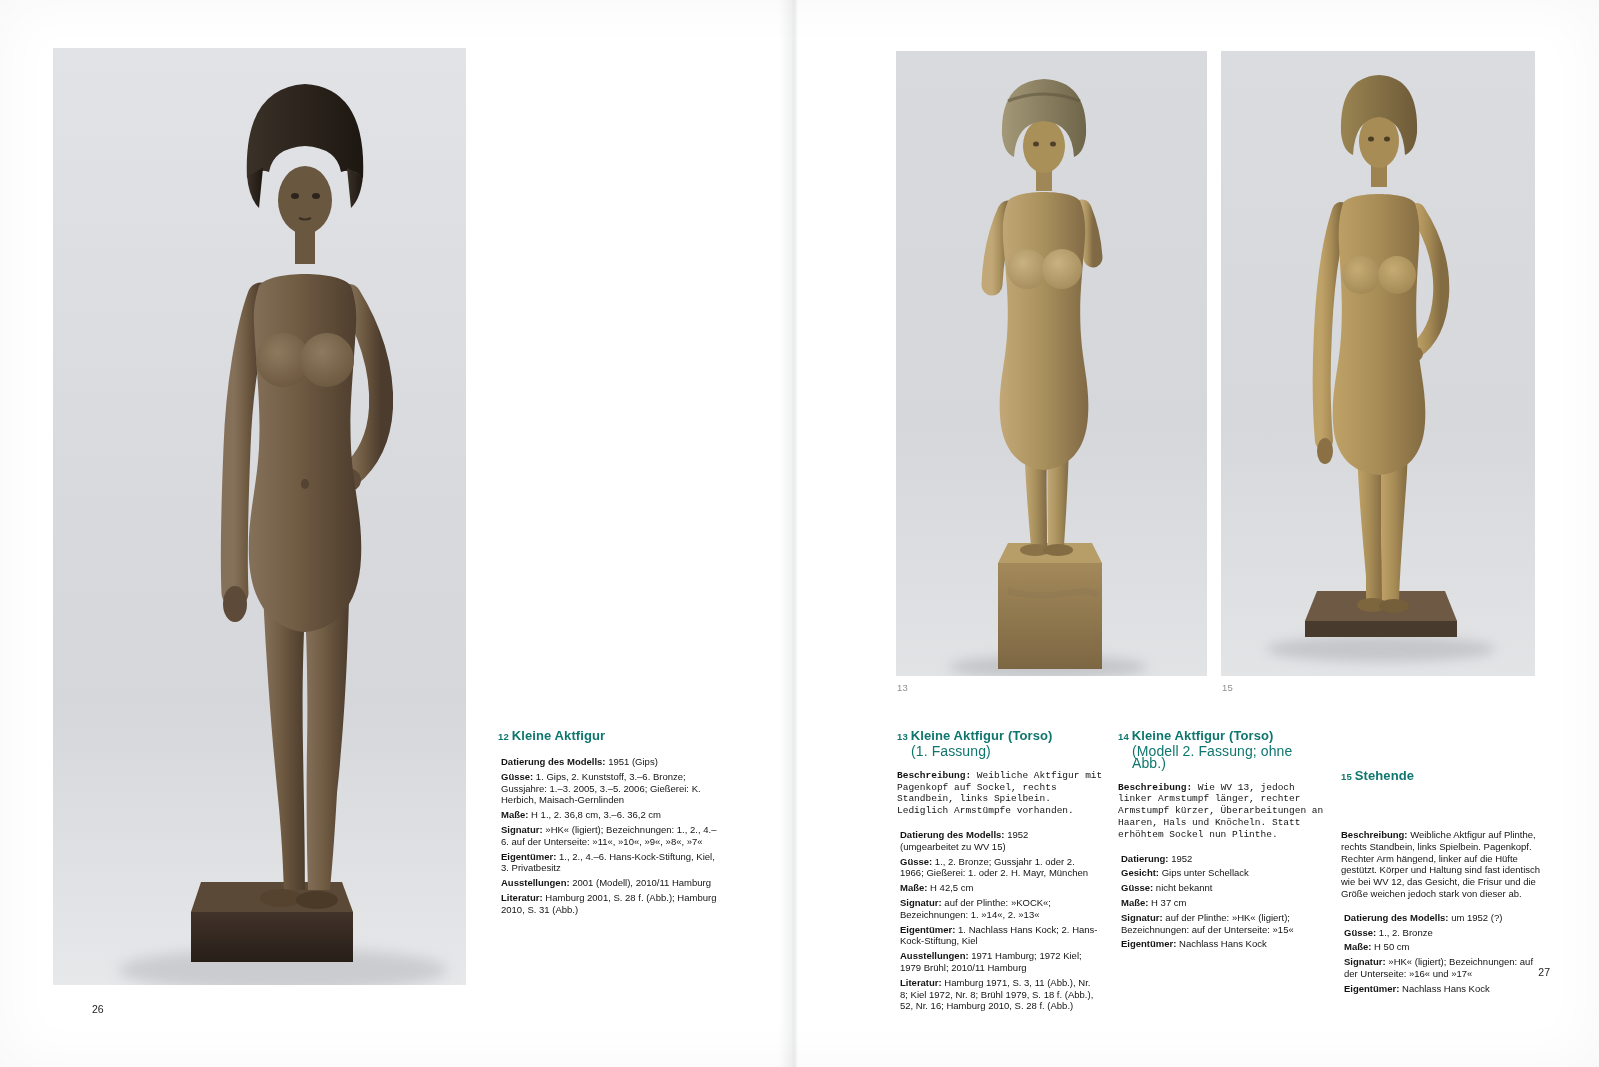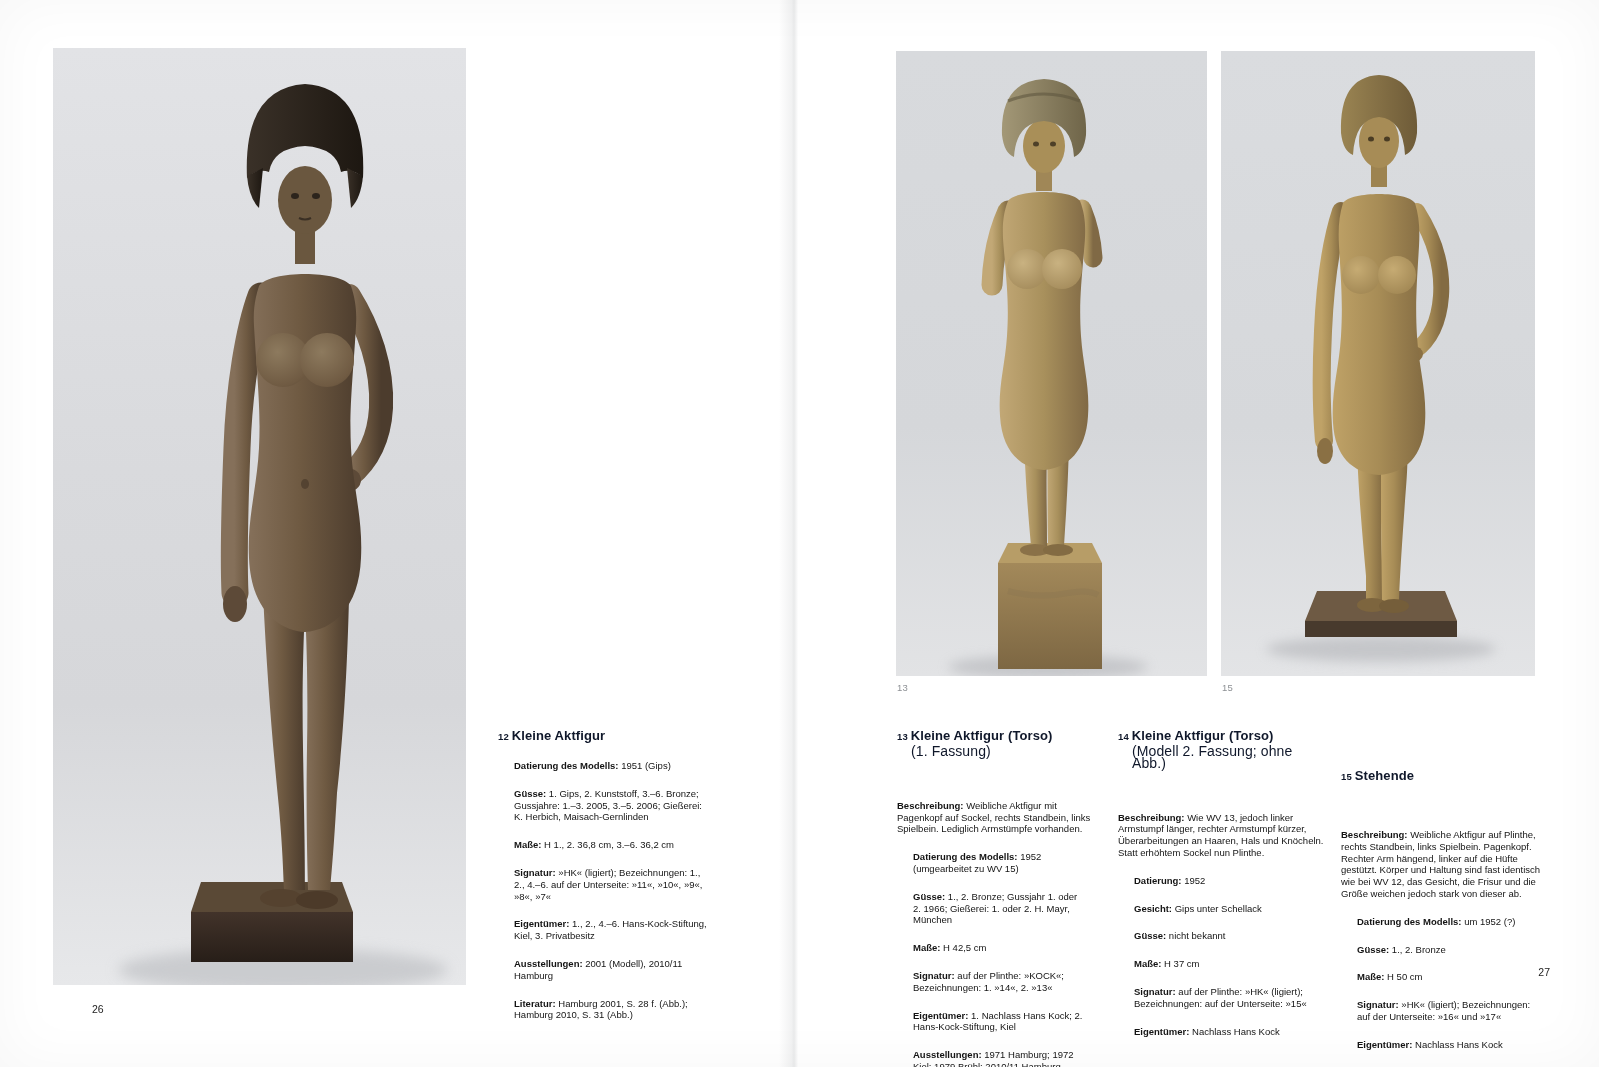--- a/index.html
+++ b/index.html
@@ -40,31 +40,31 @@
   }
   .cap-13{left:897px;top:682px;}
   .cap-15{left:1222px;top:682px;}
 
   .entry{position:absolute;font-size:9.5px;line-height:11.8px;color:#141414;}
   .entry-12{left:498px;top:728px;width:228px;}
   .entry-13{left:897px;top:728px;width:206px;}
   .entry-14{left:1118px;top:728px;width:206px;}
   .entry-15{left:1341px;top:768px;width:206px;}
   .entry h2{
-    margin:0;font-size:13px;line-height:15px;font-weight:bold;color:#0f172a;
+    margin:0;font-size:13px;line-height:15px;font-weight:bold;color:#0f766e;
     letter-spacing:0.1px;
   }
   .entry h2 .num{font-size:9.5px;font-weight:bold;margin-right:3px;}
   .entry .subtitle{
     display:block;margin:2px 0 0 14px;font-size:14px;font-weight:normal;line-height:11.8px;
   }
   .entry .description{margin:45px 0 0 0;}
-  .entry.has-subtitle .description{margin-top:42px;}
+  .entry.has-subtitle .description{margin-top:12px;font-family:Liberation Mono, monospace;}
   .entry .fields{margin-top:12px;}
-  .entry .field{margin:16px;}
+  .entry .field{margin:3px;}
   .entry b{font-weight:bold;}
 
   .page-number{position:absolute;font-size:10.5px;color:#222;margin-left:28px;}
   .pn-left{left:64px;top:1003px;}
   .pn-right{left:1484px;top:966px;width:38px;text-align:right;}
 </style>
 </head>
 <body>
 
 <div class="spread">
@@ -254,20 +254,21 @@
     <section class="entry entry-13 has-subtitle">
       <h2><span class="num">13</span><span>Kleine Aktfigur (Torso)</span><span class="subtitle">(1. Fassung)</span></h2>
       <p class="description"><b>Beschreibung:</b> Weibliche Aktfigur mit Pagenkopf auf Sockel, rechts Standbein, links Spielbein. Lediglich Armstümpfe vorhanden.</p>
       <div class="fields">
           <div class="field"><b>Datierung des Modells:</b> 1952<br>(umgearbeitet zu WV 15)</div>
           <div class="field"><b>Güsse:</b> 1., 2. Bronze; Gussjahr 1. oder 2. 1966; Gießerei: 1. oder 2. H. Mayr, München</div>
           <div class="field"><b>Maße:</b> H 42,5 cm</div>
           <div class="field"><b>Signatur:</b> auf der Plinthe: »KOCK«; Bezeichnungen: 1. »14«, 2. »13«</div>
           <div class="field"><b>Eigentümer:</b> 1. Nachlass Hans Kock; 2. Hans-Kock-Stiftung, Kiel</div>
           <div class="field"><b>Ausstellungen:</b> 1971 Hamburg; 1972 Kiel; 1979 Brühl; 2010/11 Hamburg</div>
+          <div class="field"><b>Literatur:</b> Hamburg 1971, S. 3, 11 (Abb.), Nr. 8; Kiel 1972, Nr. 8; Brühl 1979, S. 18 f. (Abb.), 52, Nr. 16; Hamburg 2010, S. 28 f. (Abb.)</div>
         </div>
     </section>
 
     <section class="entry entry-14 has-subtitle">
       <h2><span class="num">14</span><span>Kleine Aktfigur (Torso)</span><span class="subtitle">(Modell 2. Fassung; ohne Abb.)</span></h2>
       <p class="description"><b>Beschreibung:</b> Wie WV 13, jedoch linker Armstumpf länger, rechter Armstumpf kürzer, Überarbeitungen an Haaren, Hals und Knöcheln. Statt erhöhtem Sockel nun Plinthe.</p>
       <div class="fields">
           <div class="field"><b>Datierung:</b> 1952</div>
           <div class="field"><b>Gesicht:</b> Gips unter Schellack</div>
           <div class="field"><b>Güsse:</b> nicht bekannt</div>

